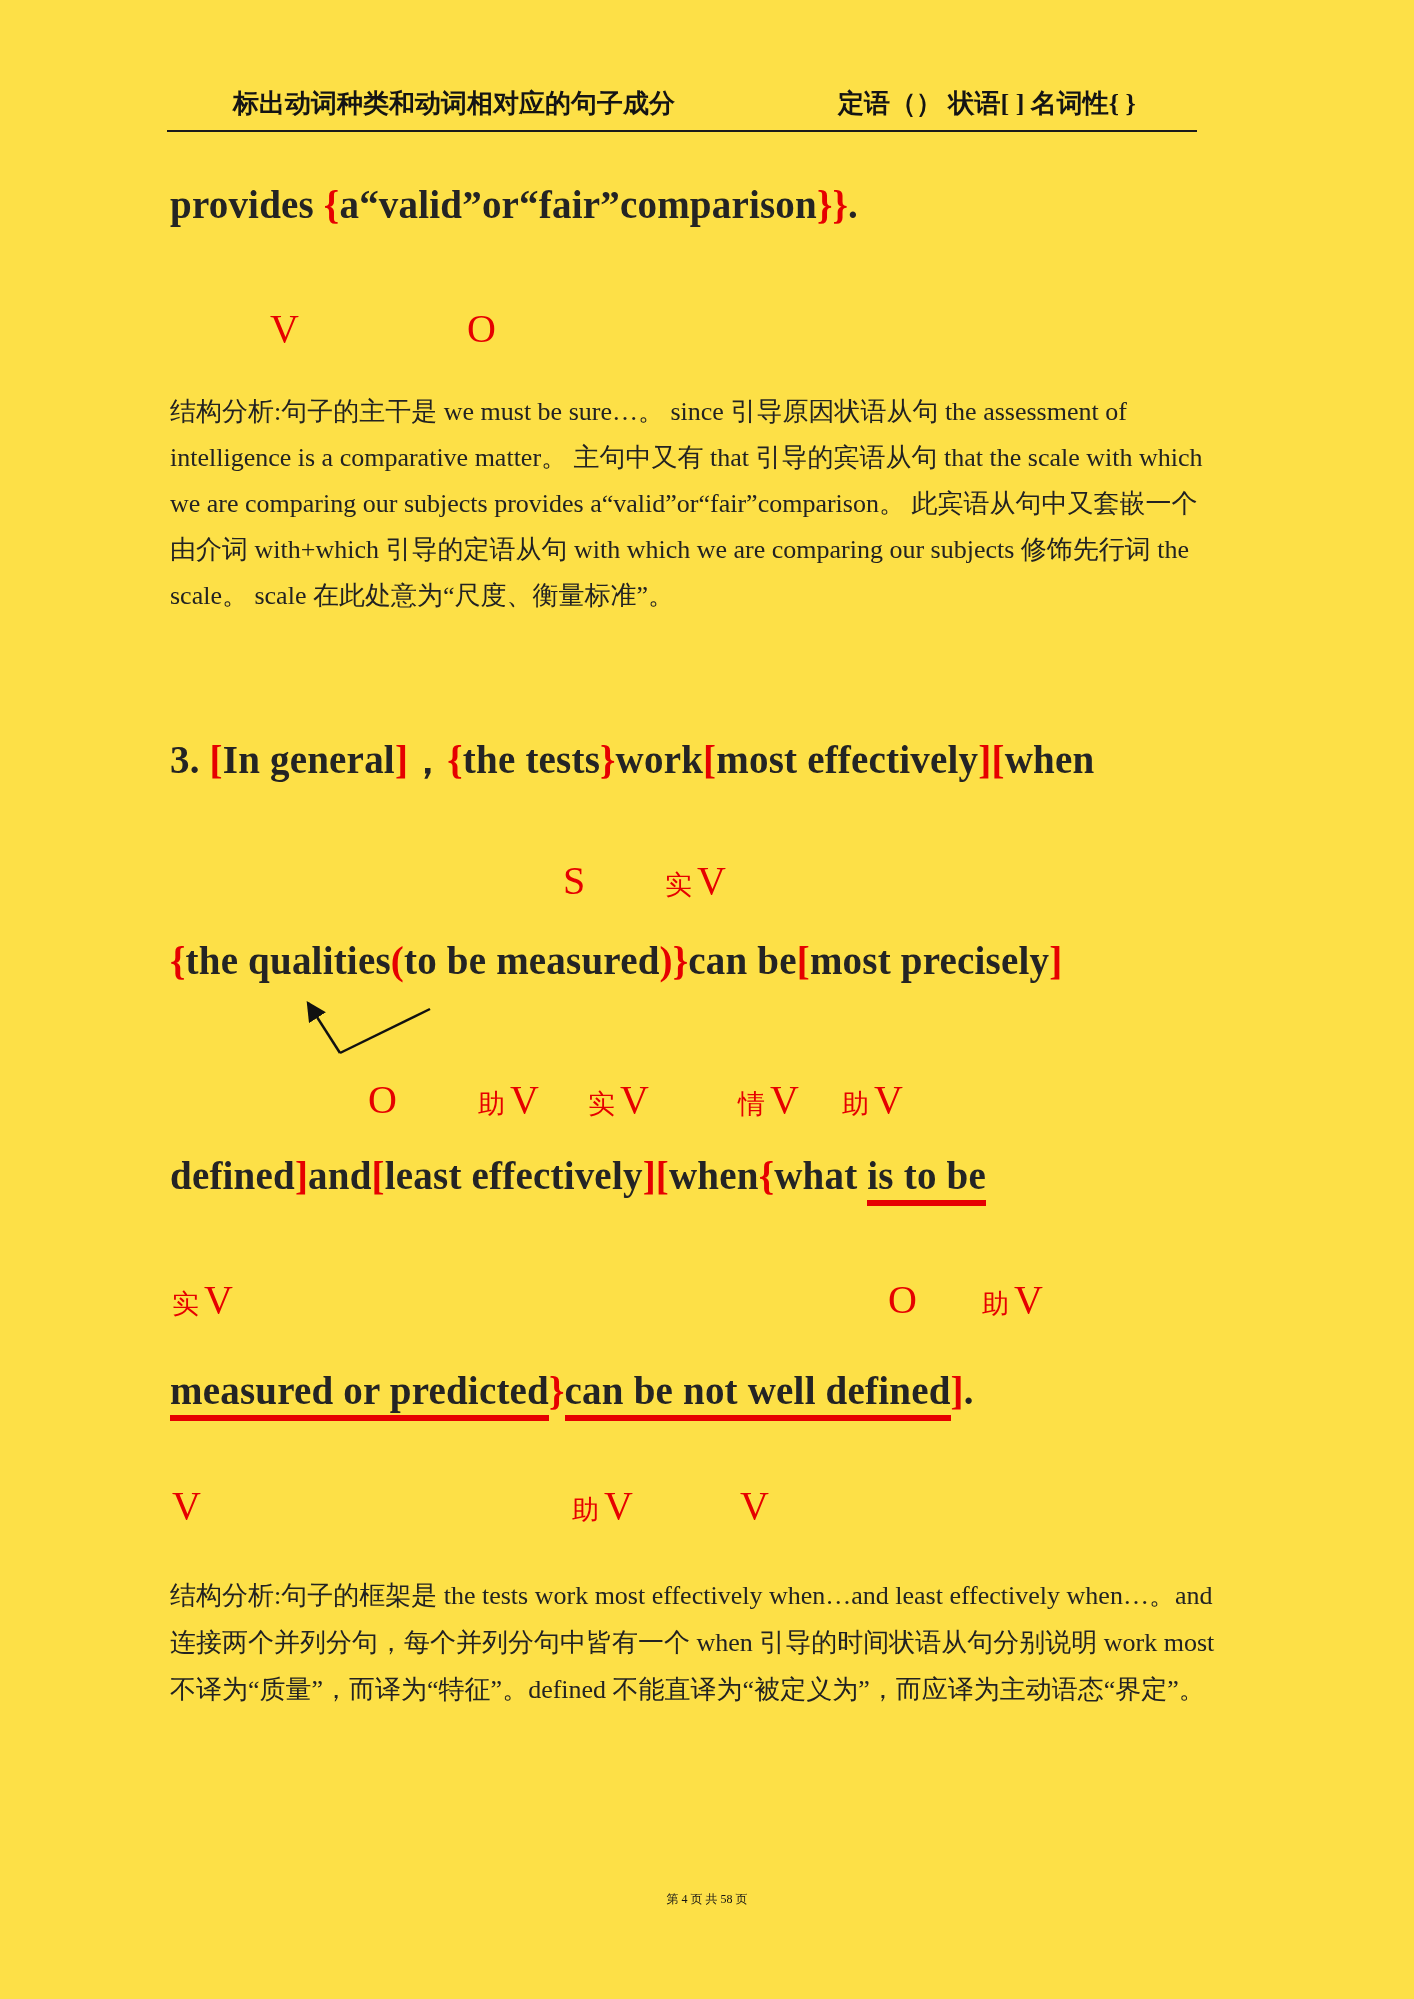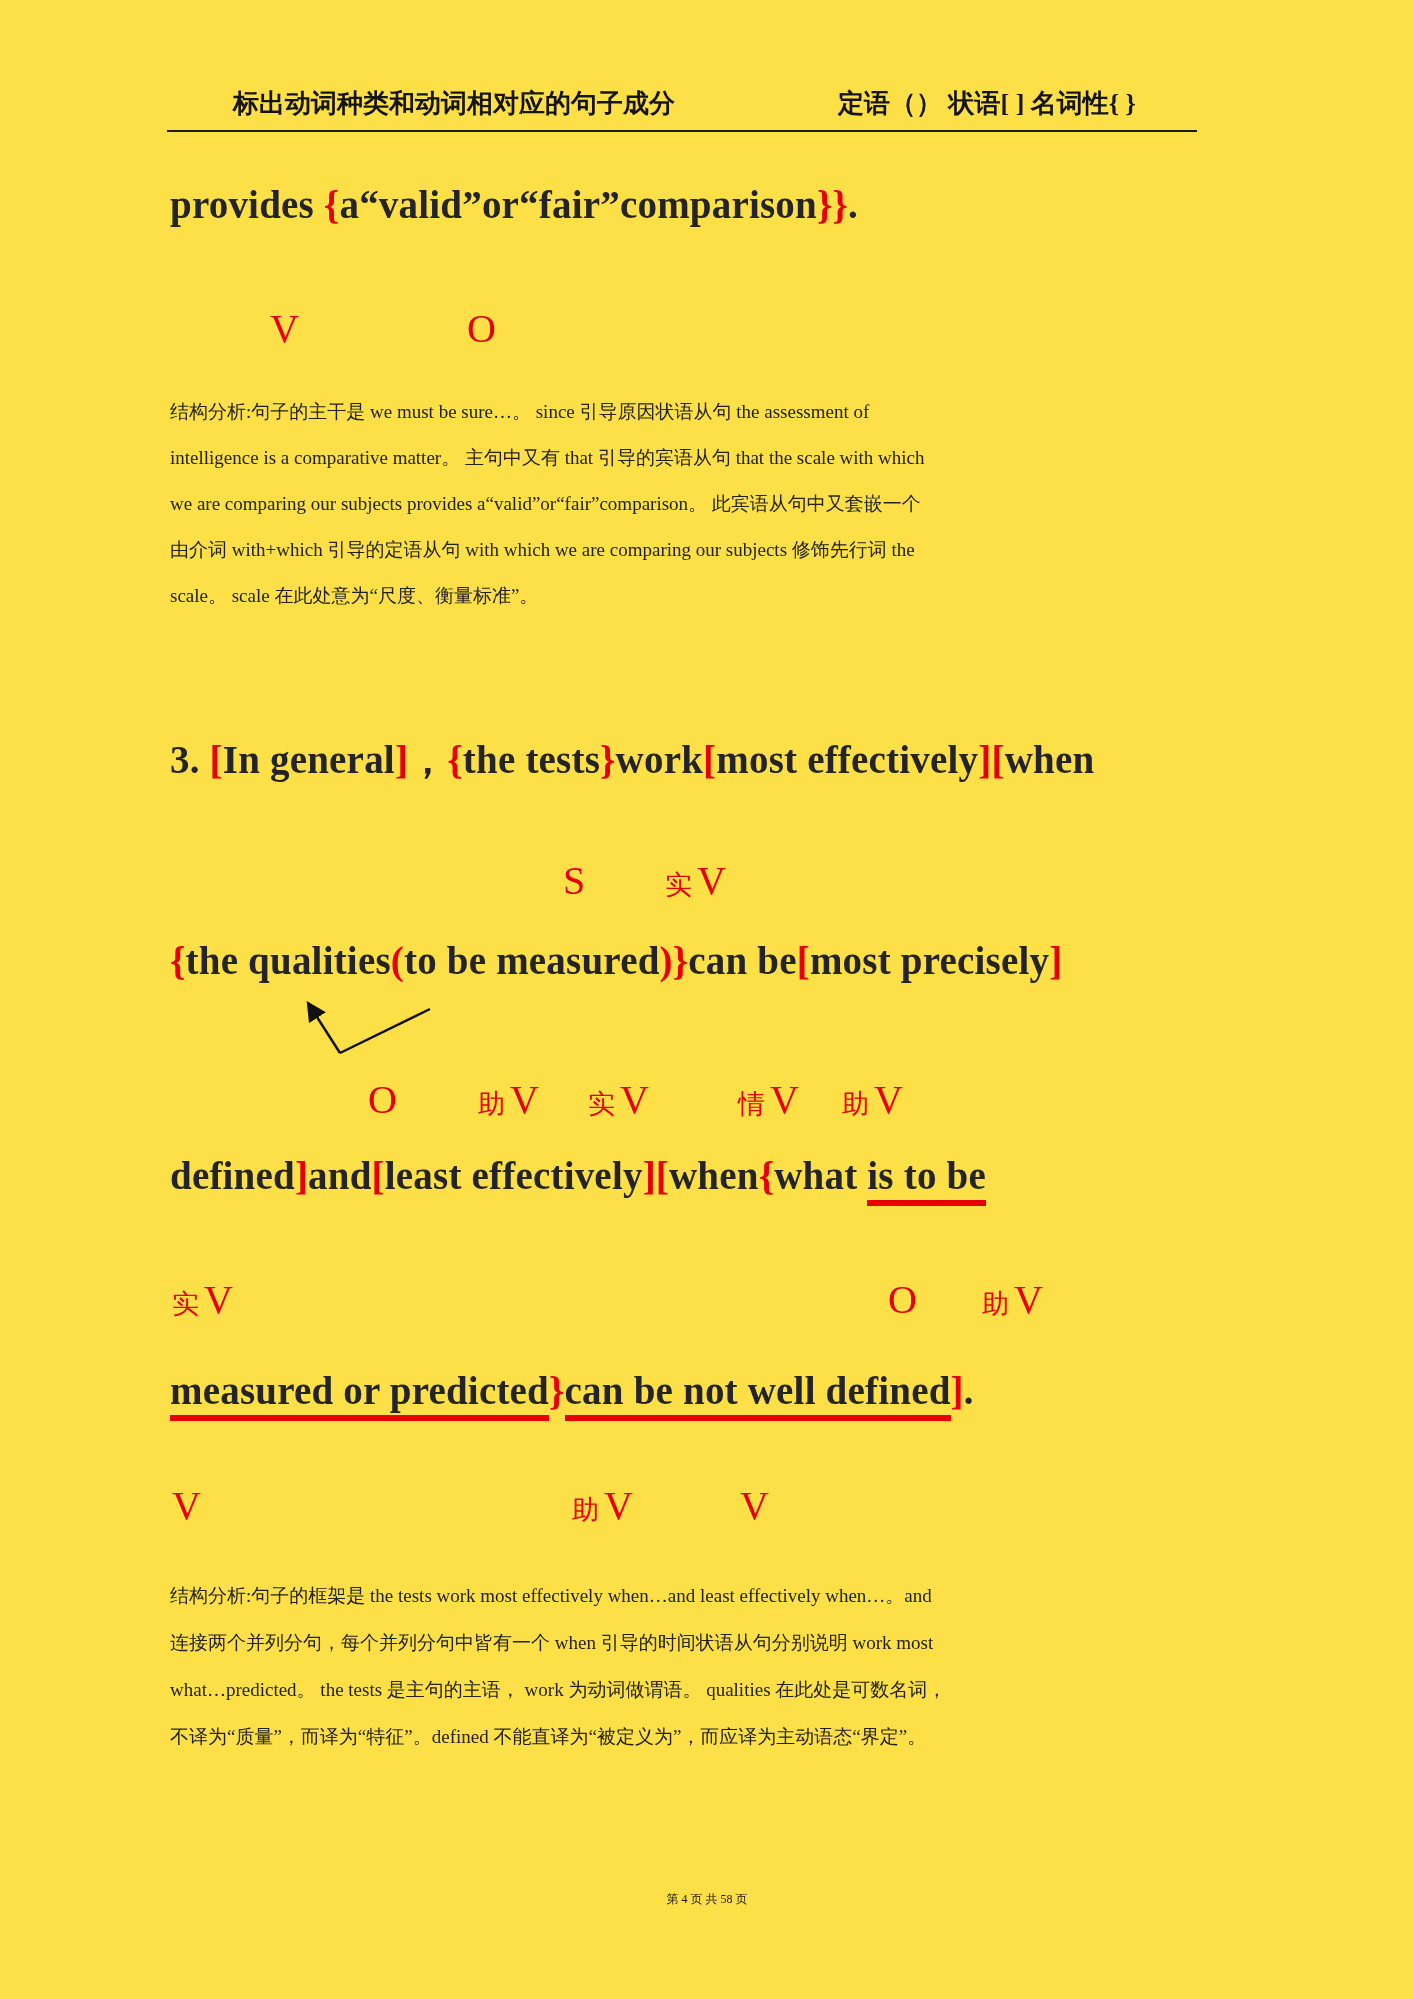--- a/index.html
+++ b/index.html
@@ -12,21 +12,21 @@
   .hdr-left{left:233px;}
   .hdr-right{left:838px;}
   .rule{position:absolute;top:130px;left:167px;width:1030px;height:2px;background:#1a1a1a;}
   .sent{position:absolute;left:170px;font-size:39px;font-weight:bold;color:#242424;white-space:nowrap;letter-spacing:.2px;}
   .r{color:#e60000;}
   .u{border-bottom:6px solid #e60000;padding-bottom:3px;}
   .mrow{position:absolute;left:170px;width:1150px;height:56px;}
   .mk{position:absolute;bottom:0;color:#e60000;white-space:nowrap;font-size:40px;line-height:1;}
   .mcjk{font-size:27px;margin-right:5px;}
   .mv{font-size:40px;}
-  .para{position:absolute;left:170px;width:1060px;font-size:19px;line-height:46px;color:#222;font-family:Liberation Serif, serif;}
+  .para{position:absolute;left:170px;width:1060px;font-size:26px;line-height:46px;color:#222;font-family:Liberation Serif, serif;}
   .para > div{white-space:nowrap;}
   .footer{position:absolute;top:1891px;left:0;width:100%;text-align:center;font-size:12px;color:#141414;}
   .arrows{position:absolute;left:280px;top:993px;}
 </style>
 </head>
 <body>
 
 <div class="page">
 
   <div class="hdr hdr-left">标出动词种类和动词相对应的句子成分</div>
@@ -97,19 +97,18 @@
 
   <div class="mrow" style="top:1470px;">
     <span class="mk" style="left:2px;"><span class="mv">V</span></span>
     <span class="mk" style="left:402px;"><span class="mcjk">助</span><span class="mv">V</span></span>
     <span class="mk" style="left:570px;"><span class="mv">V</span></span>
   </div>
 
   <div class="para" style="top:1572px;line-height:47px;">
     <div>结构分析:句子的框架是 the tests work most effectively when…and least effectively when…。and</div>
     <div>连接两个并列分句，每个并列分句中皆有一个 when 引导的时间状语从句分别说明 work most</div>
-    <div>what…predicted。 the tests 是主句的主语， work 为动词做谓语。 qualities 在此处是可数名词，</div>
     <div>不译为“质量”，而译为“特征”。defined 不能直译为“被定义为”，而应译为主动语态“界定”。</div>
   </div>
 
   <div class="footer">第 4 页 共 58 页</div>
 
 </div>
 
 </body></html>

